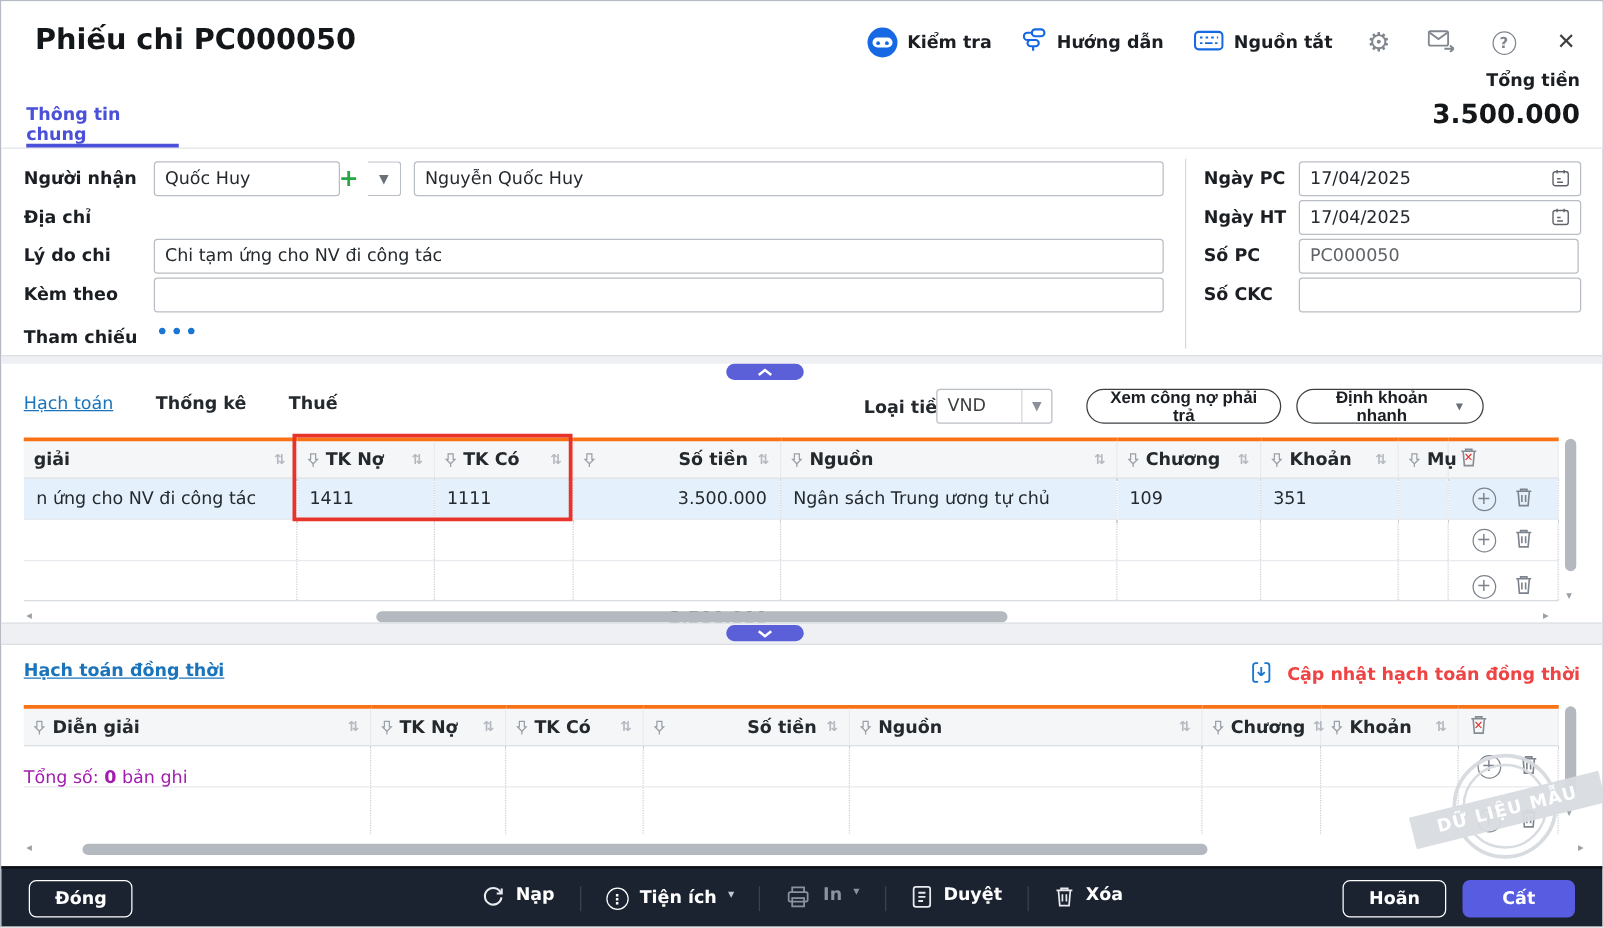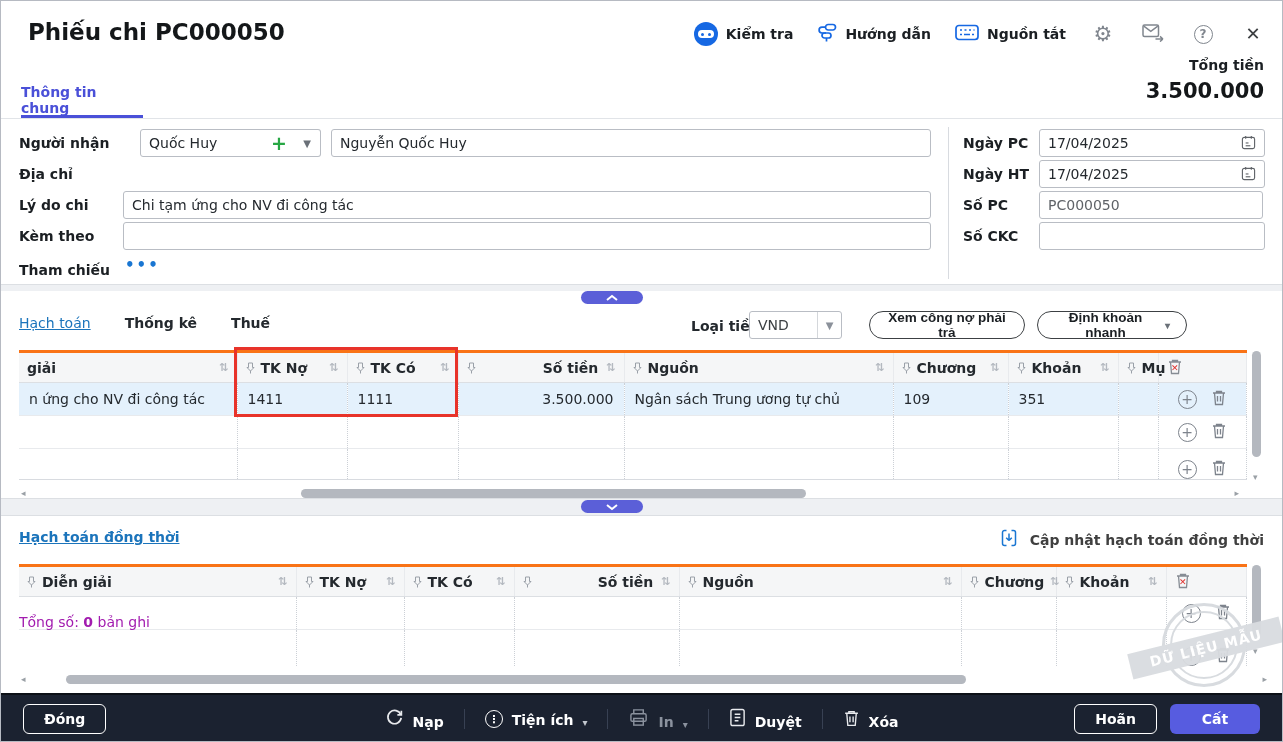--- a/index.html
+++ b/index.html
@@ -74,35 +74,35 @@
   
   .red-box { position:absolute; left:233px; top:346px; width:224px; height:70px; border:3px solid #e8332a; z-index:5; pointer-events:none; }
   
   .hscroll { position:absolute; height:9px; }
   .hthumb { position:absolute; top:0; height:9px; background:#b4b8bf; border-radius:5px; cursor:pointer; }
   .sb-arrow { position:absolute; color:#9aa0a6; font-size:9px; line-height:9px; }
   .vscroll { position:absolute; width:9px; }
   .vthumb { position:absolute; left:0; width:9px; background:#b4b8bf; border-radius:5px; cursor:pointer; }
   
   .link-strong { position:absolute; color:#1b74bb; font-weight:700; text-decoration:underline; cursor:pointer; }
-  .update-link { position:absolute; right:18px; top:528px; display:flex; align-items:center; gap:12px; color:#404040; font-weight:600; cursor:pointer; }
+  .update-link { position:absolute; right:18px; top:528px; display:flex; align-items:center; gap:12px; color:#ef4444; font-weight:600; cursor:pointer; }
   .total-count { position:absolute; left:18px; top:613px; color:#a21caf; }
   .total-count b { font-weight:700; }
   
   .watermark { position:absolute; left:1133px; top:594px; width:145px; height:100px; z-index:3; pointer-events:none; opacity:.95; }
   .wm-circle { position:absolute; left:28px; top:8px; width:84px; height:84px; border:3px solid #d6dade; border-radius:50%; }
   .wm-circle.inner { left:36px; top:16px; width:68px; height:68px; border-width:2px; }
   .wm-banner { position:absolute; left:-6px; top:40px; width:156px; height:26px; background:#d9dce0; transform:rotate(-14deg);
                color:#fff; font-weight:700; font-size:14px; letter-spacing:1px; display:flex; align-items:center; justify-content:center; }
   
   .ftr { position:absolute; left:0; top:692px; width:100%; height:50px; background:#1b2230; border-top:2px solid #0d1117; display:flex; align-items:center; }
   .btn-outline { height:30px; border:1px solid #fff; border-radius:6px; background:transparent; color:#fff; font-weight:700; font-size:14px; padding:0 20px; cursor:pointer; font-family:inherit; }
   .btn-close { position:absolute; left:22px; }
   .ftr-center { position:absolute; left:50%; transform:translateX(-50%); display:flex; align-items:center; gap:20px; }
-  .ftr-item { display:flex; align-items:flex-end; gap:9px; color:#fff; font-weight:700; font-size:14px; cursor:pointer; }
+  .ftr-item { display:flex; align-items:flex-start; gap:9px; color:#fff; font-weight:700; font-size:14px; cursor:pointer; }
   .ftr-item.dim { color:#8b929e; }
   .ftr-div { width:1px; height:20px; background:#3a4354; }
   .caret { font-size:10px; color:#c3c8cf; }
   .caret.dim { color:#8b929e; }
   .util-circle { width:18px; height:18px; border-radius:50%; border:1.6px solid #fff; color:#fff; display:flex; align-items:center; justify-content:center; font-size:11px; font-weight:700; }
   .btn-postpone { position:absolute; right:125px; }
   .btn-save { position:absolute; right:22px; height:30px; width:90px; border:none; border-radius:6px; background:#575ce0; color:#fff; font-weight:700; font-size:14px; cursor:pointer; font-family:inherit; }
 </style>
 </head>
 <body>
@@ -165,21 +165,21 @@
     <div class="hdr-total">
       <div class="hdr-total-label">Tổng tiền</div>
       <div class="hdr-total-value">3.500.000</div>
     </div>
 
     <div class="hdr-tab">Thông tin chung</div>
   </div>
 
   <div class="form">
     <span class="f-label" style="top:10px">Người nhận</span>
-    <input class="inp" style="left: 139px; top: 10px; width: 171px; padding-right: 32px;" value="Quốc Huy">
+    <input class="inp" style="left: 122px; top: 10px; width: 149px; padding-right: 32px;" value="Quốc Huy">
     <span class="combo-plus" style="left:270px; top:11px;">+</span>
     <span class="combo-dd" style="left:293px; top:10px;">▼</span>
     <input class="inp" style="left: 330px; top: 10px; width: 600px;" value="Nguyễn Quốc Huy">
 
     <span class="f-label" style="top:41px">Địa chỉ</span>
 
     <span class="f-label" style="top:72px">Lý do chi</span>
     <input class="inp" style="left: 122px; top: 72px; width: 808px;" value="Chi tạm ứng cho NV đi công tác">
 
     <span class="f-label" style="top:103px">Kèm theo</span>

